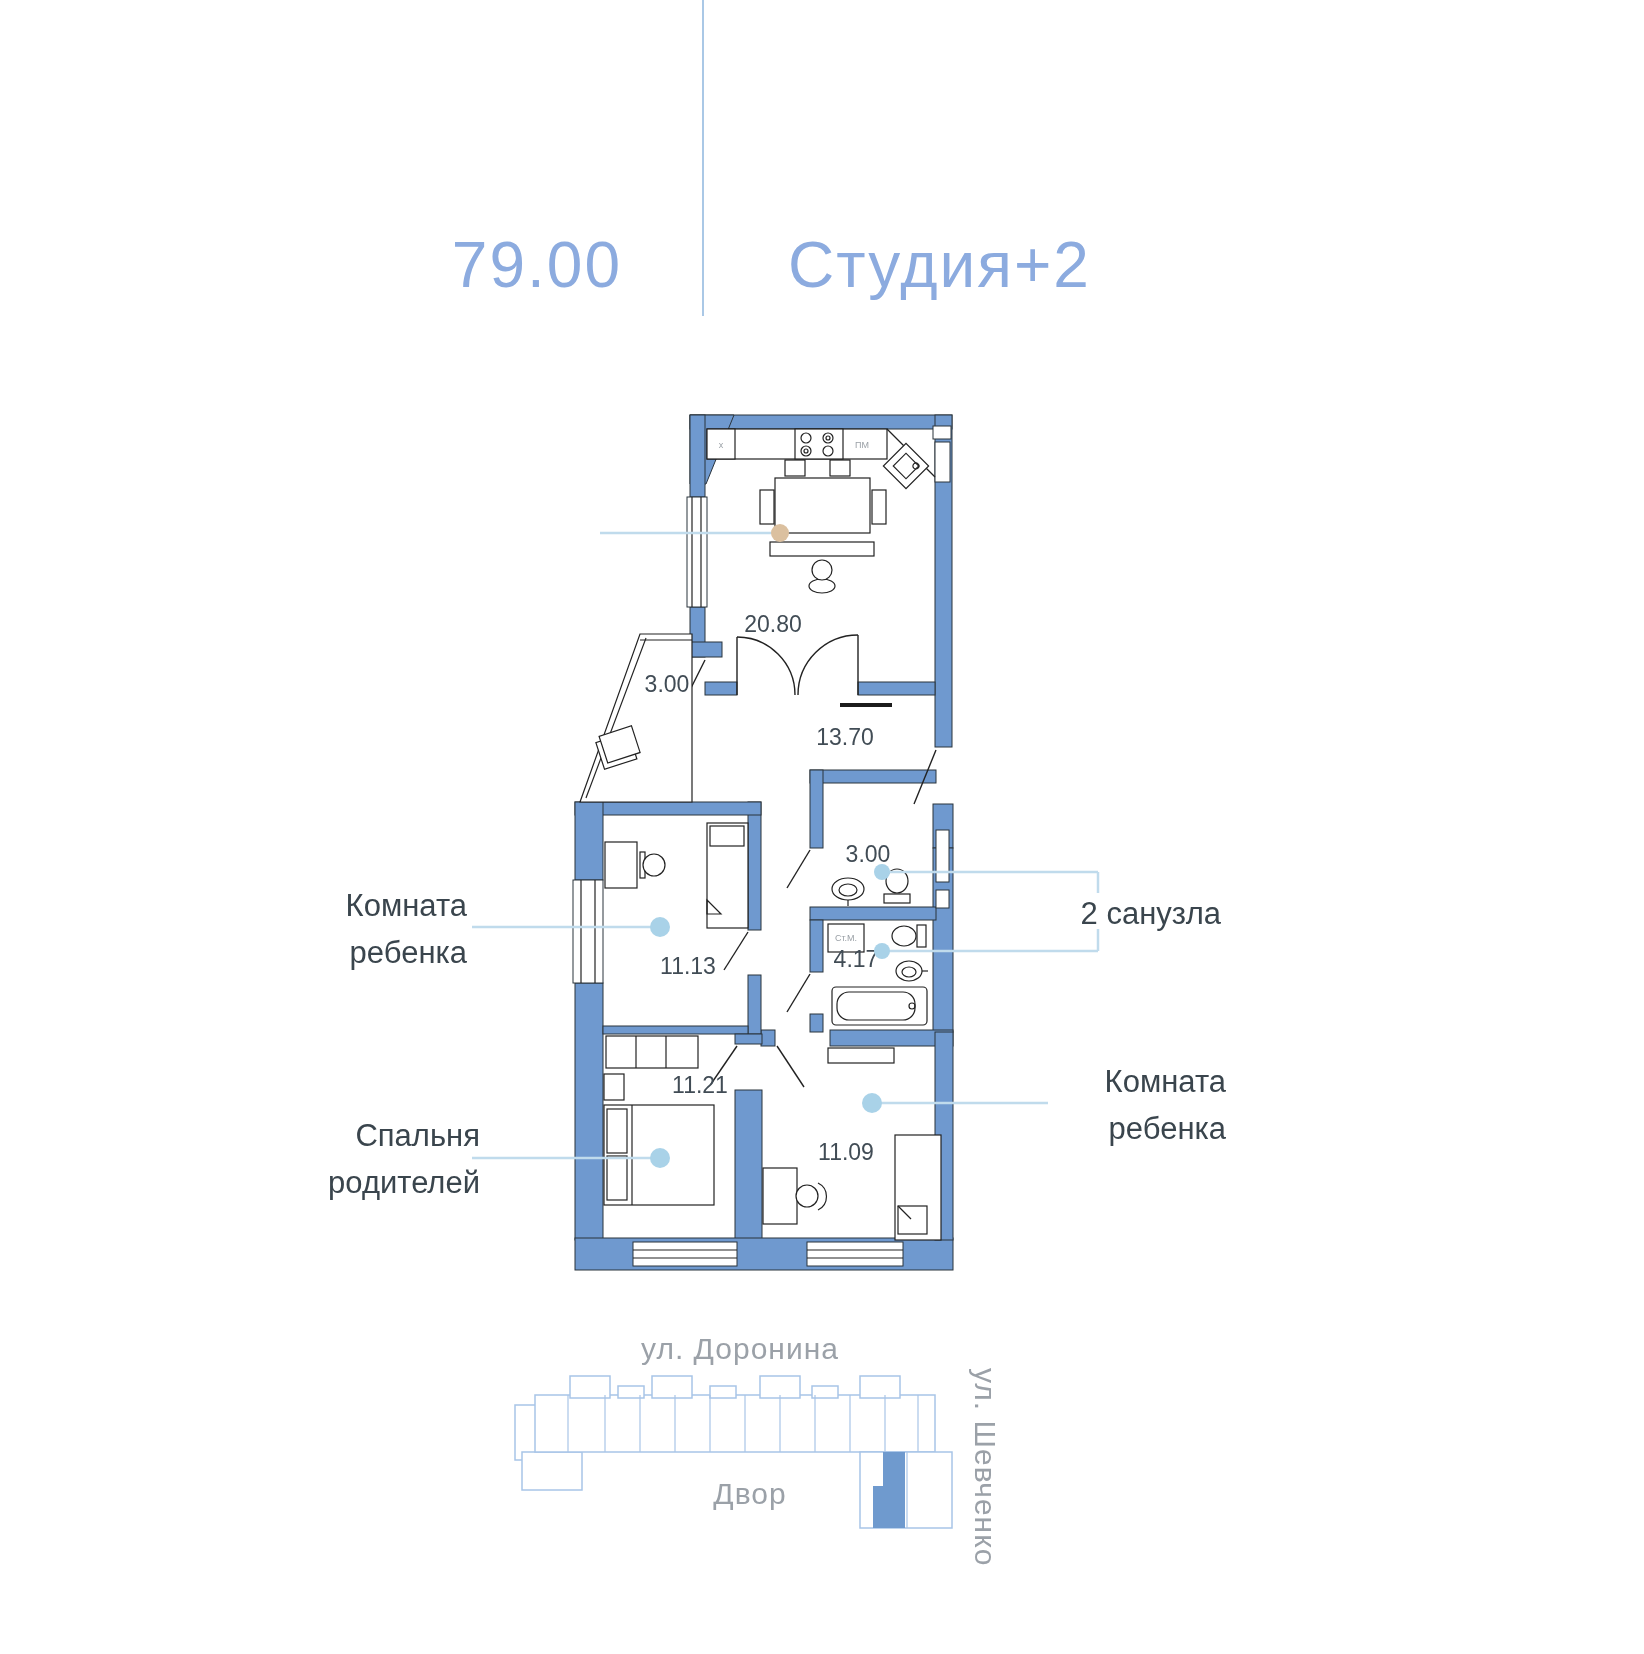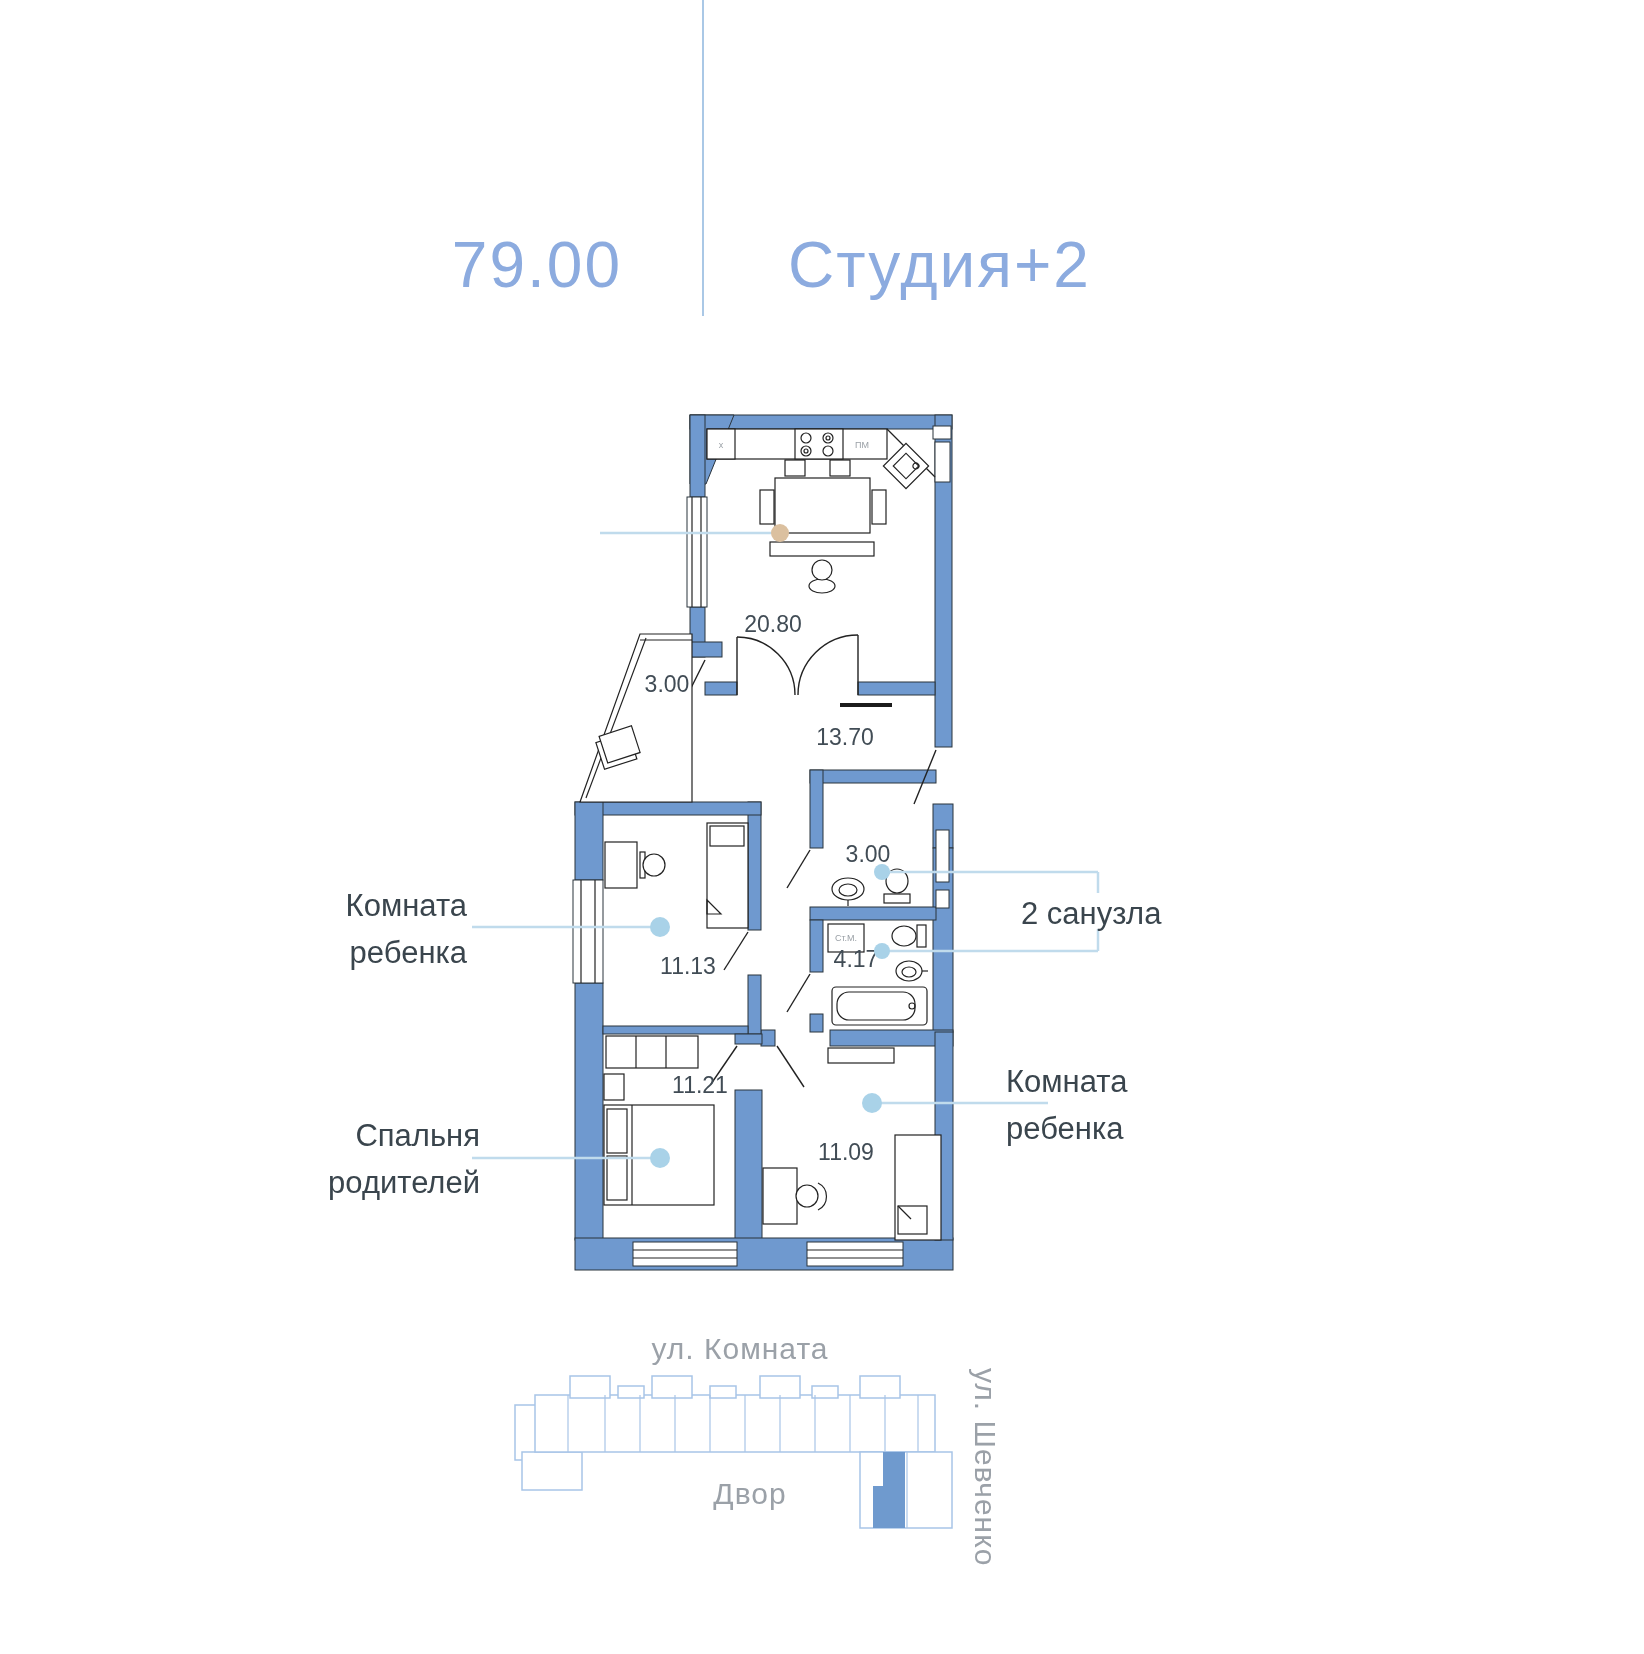--- a/index.html
+++ b/index.html
@@ -5,21 +5,21 @@
   html,body{margin:0;padding:0;background:#fff;}
   .stage{position:relative;width:1595px;height:1654px;background:#ffffff;overflow:hidden;
          font-family:"Liberation Sans", sans-serif;}
   .hdr-num{position:absolute;left:360px;top:228px;width:262px;text-align:right;
            font-size:64px;font-weight:300;letter-spacing:2px;color:#8cabdf;}
   .hdr-type{position:absolute;left:788px;top:228px;font-size:64px;font-weight:300;
             letter-spacing:2px;color:#8cabdf;white-space:nowrap;text-align:center;}
   .hdr-divider{position:absolute;left:702px;top:0;width:2px;height:316px;background:#aac8e6;}
   .lbl{position:absolute;color:#3a454d;font-size:31px;font-weight:400;line-height:47px;}
   .lbl.right{text-align:right;}
-  .lbl.center{text-align:left;}
+  .lbl.center{text-align:right;}
   .street{position:absolute;color:#9ba1a8;font-size:30px;font-weight:300;letter-spacing:1px;}
   .street.center{text-align:center;}
   .street.vertical{transform:rotate(90deg);transform-origin:0 0;white-space:nowrap;}
   svg{position:absolute;}
   svg text.area{font-family:"Liberation Sans",sans-serif;font-size:23px;fill:#414c55;
                 text-anchor:middle;}
   svg text.tiny{font-family:"Liberation Sans",sans-serif;font-size:9px;fill:#9aa0a6;
                 text-anchor:middle;}
   .wall{fill:#6f99cf;stroke:#2a343d;stroke-width:1;}
   .white{fill:#ffffff;stroke:#2a343d;stroke-width:1;}
@@ -296,17 +296,17 @@
       <line class="siteln" x1="285" y1="115" x2="285" y2="172"></line>
       <line class="siteln" x1="320" y1="115" x2="320" y2="172"></line>
       <line class="siteln" x1="355" y1="115" x2="355" y2="172"></line>
       <line class="siteln" x1="390" y1="115" x2="390" y2="172"></line>
       <line class="siteln" x1="425" y1="115" x2="425" y2="172"></line>
       <line class="siteln" x1="458" y1="115" x2="458" y2="172"></line>
       <polygon points="423,172 445,172 445,248 413,248 413,206 423,206" fill="#6f9ace"></polygon>
     </g>
   </svg>
 
-  <div class="street center" style="left:570px;top:1332px;width:340px;">ул. Комната</div>
+  <div class="street center" style="left:570px;top:1332px;width:340px;">ул. Доронина</div>
   <div class="street vertical" style="left:1002px;top:1368px;">ул. Шевченко</div>
   <div class="street center" style="left:650px;top:1477px;width:200px;">Двор</div>
 
 </div>
 
 </body></html>

